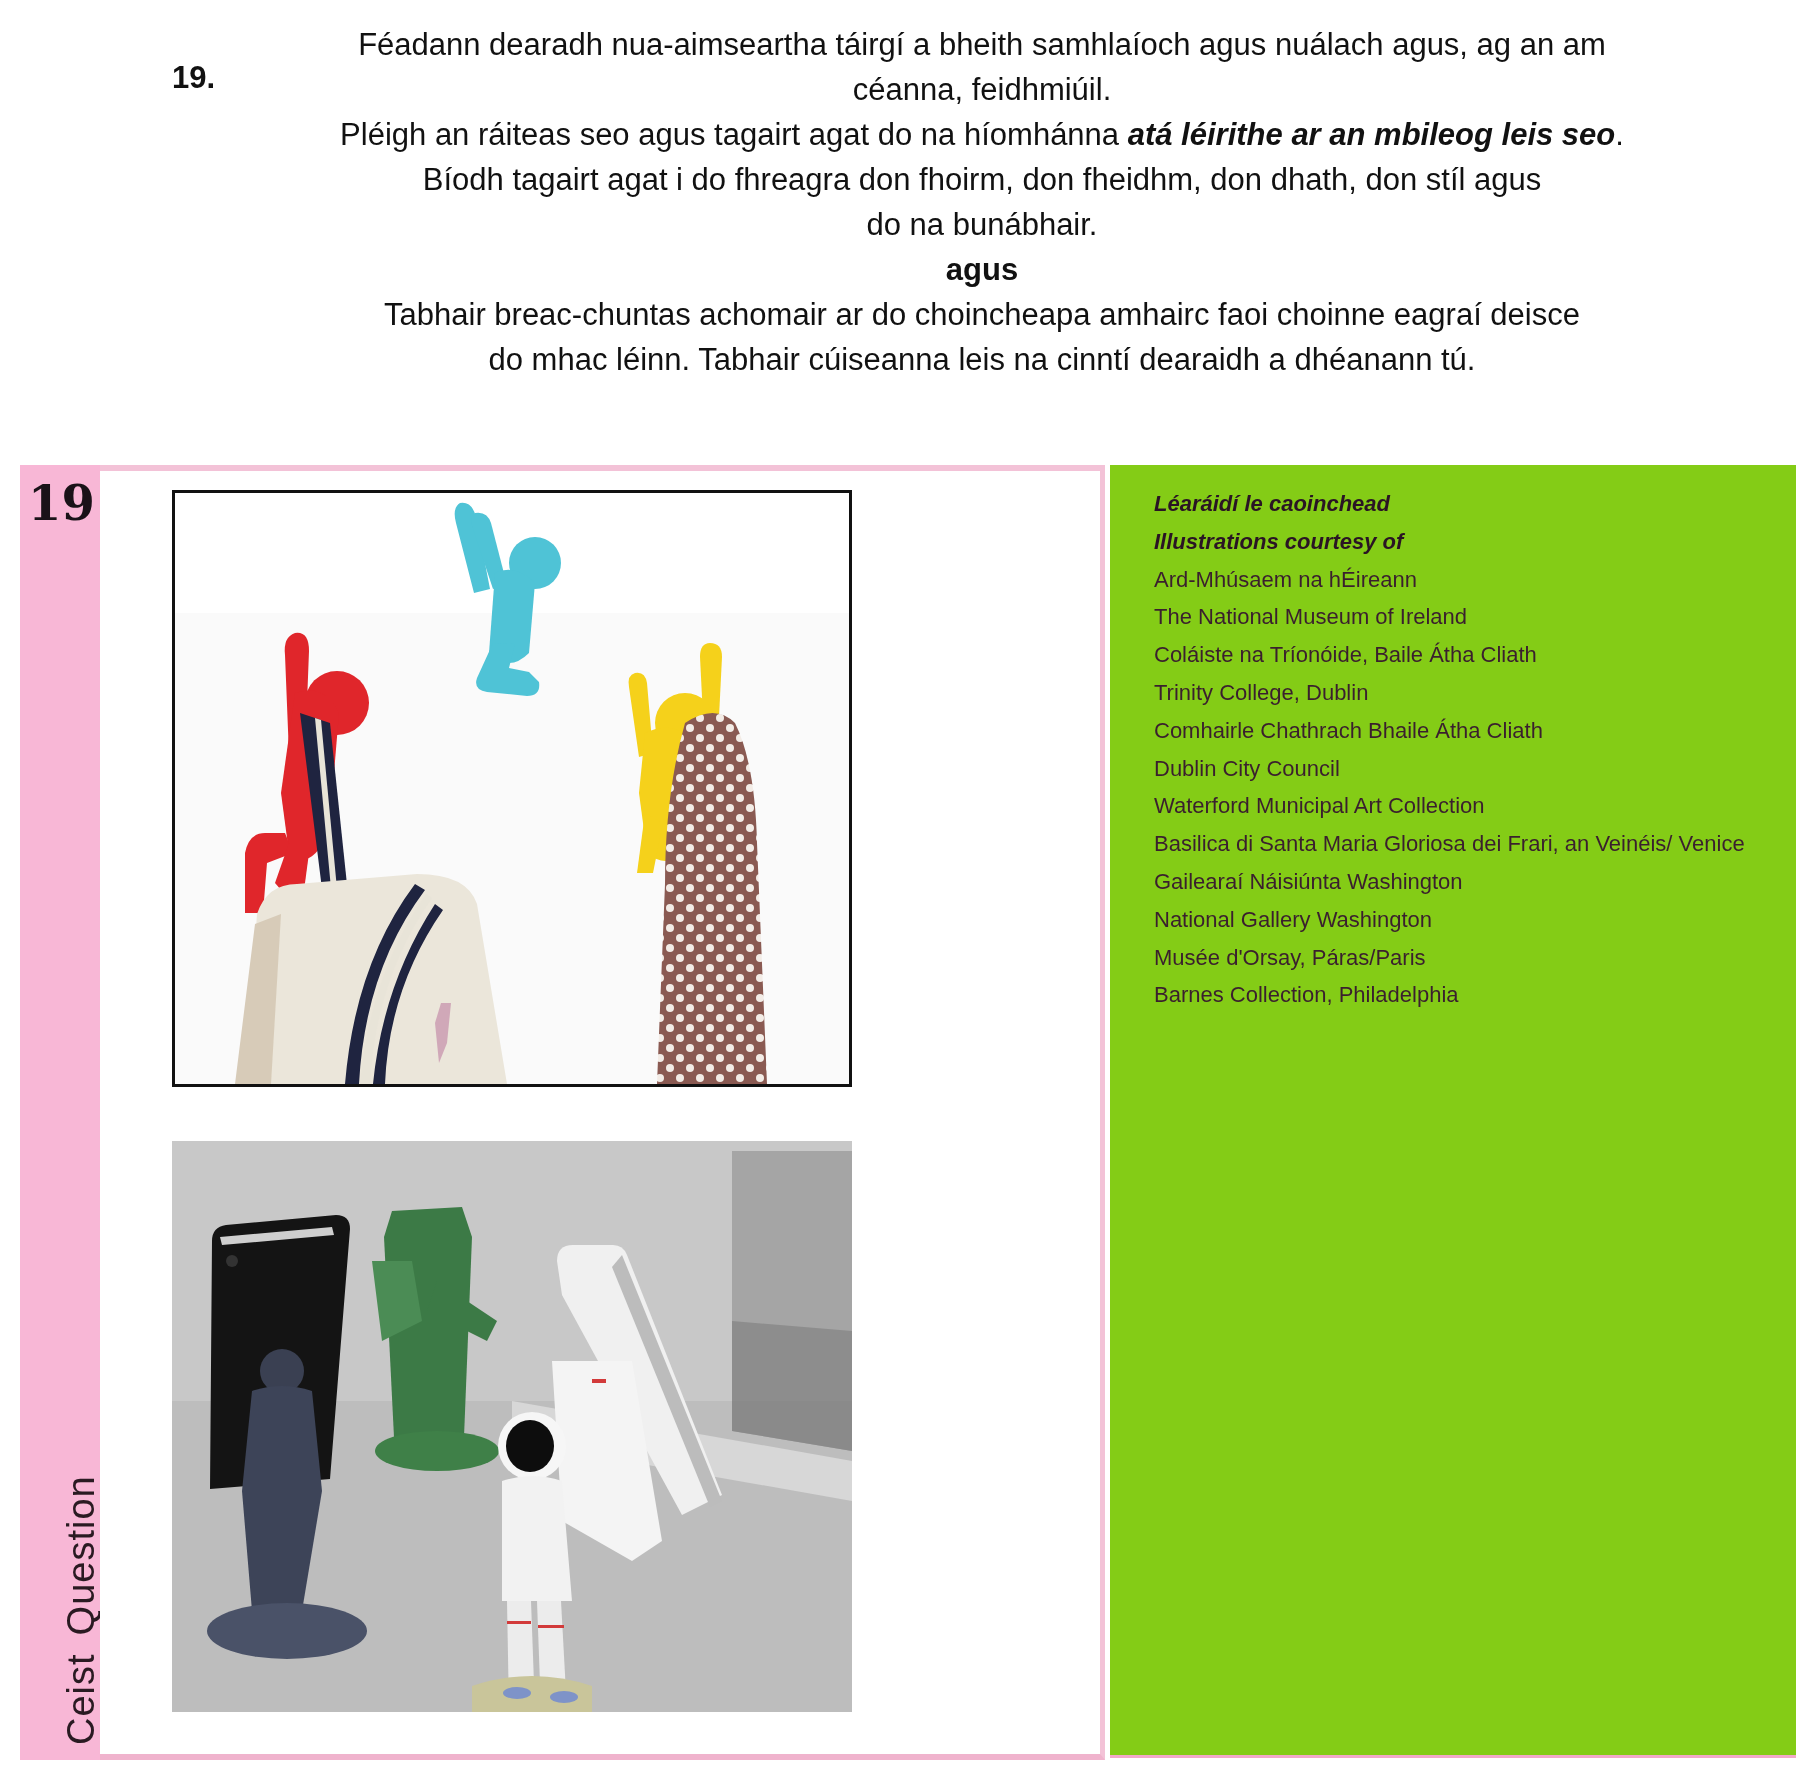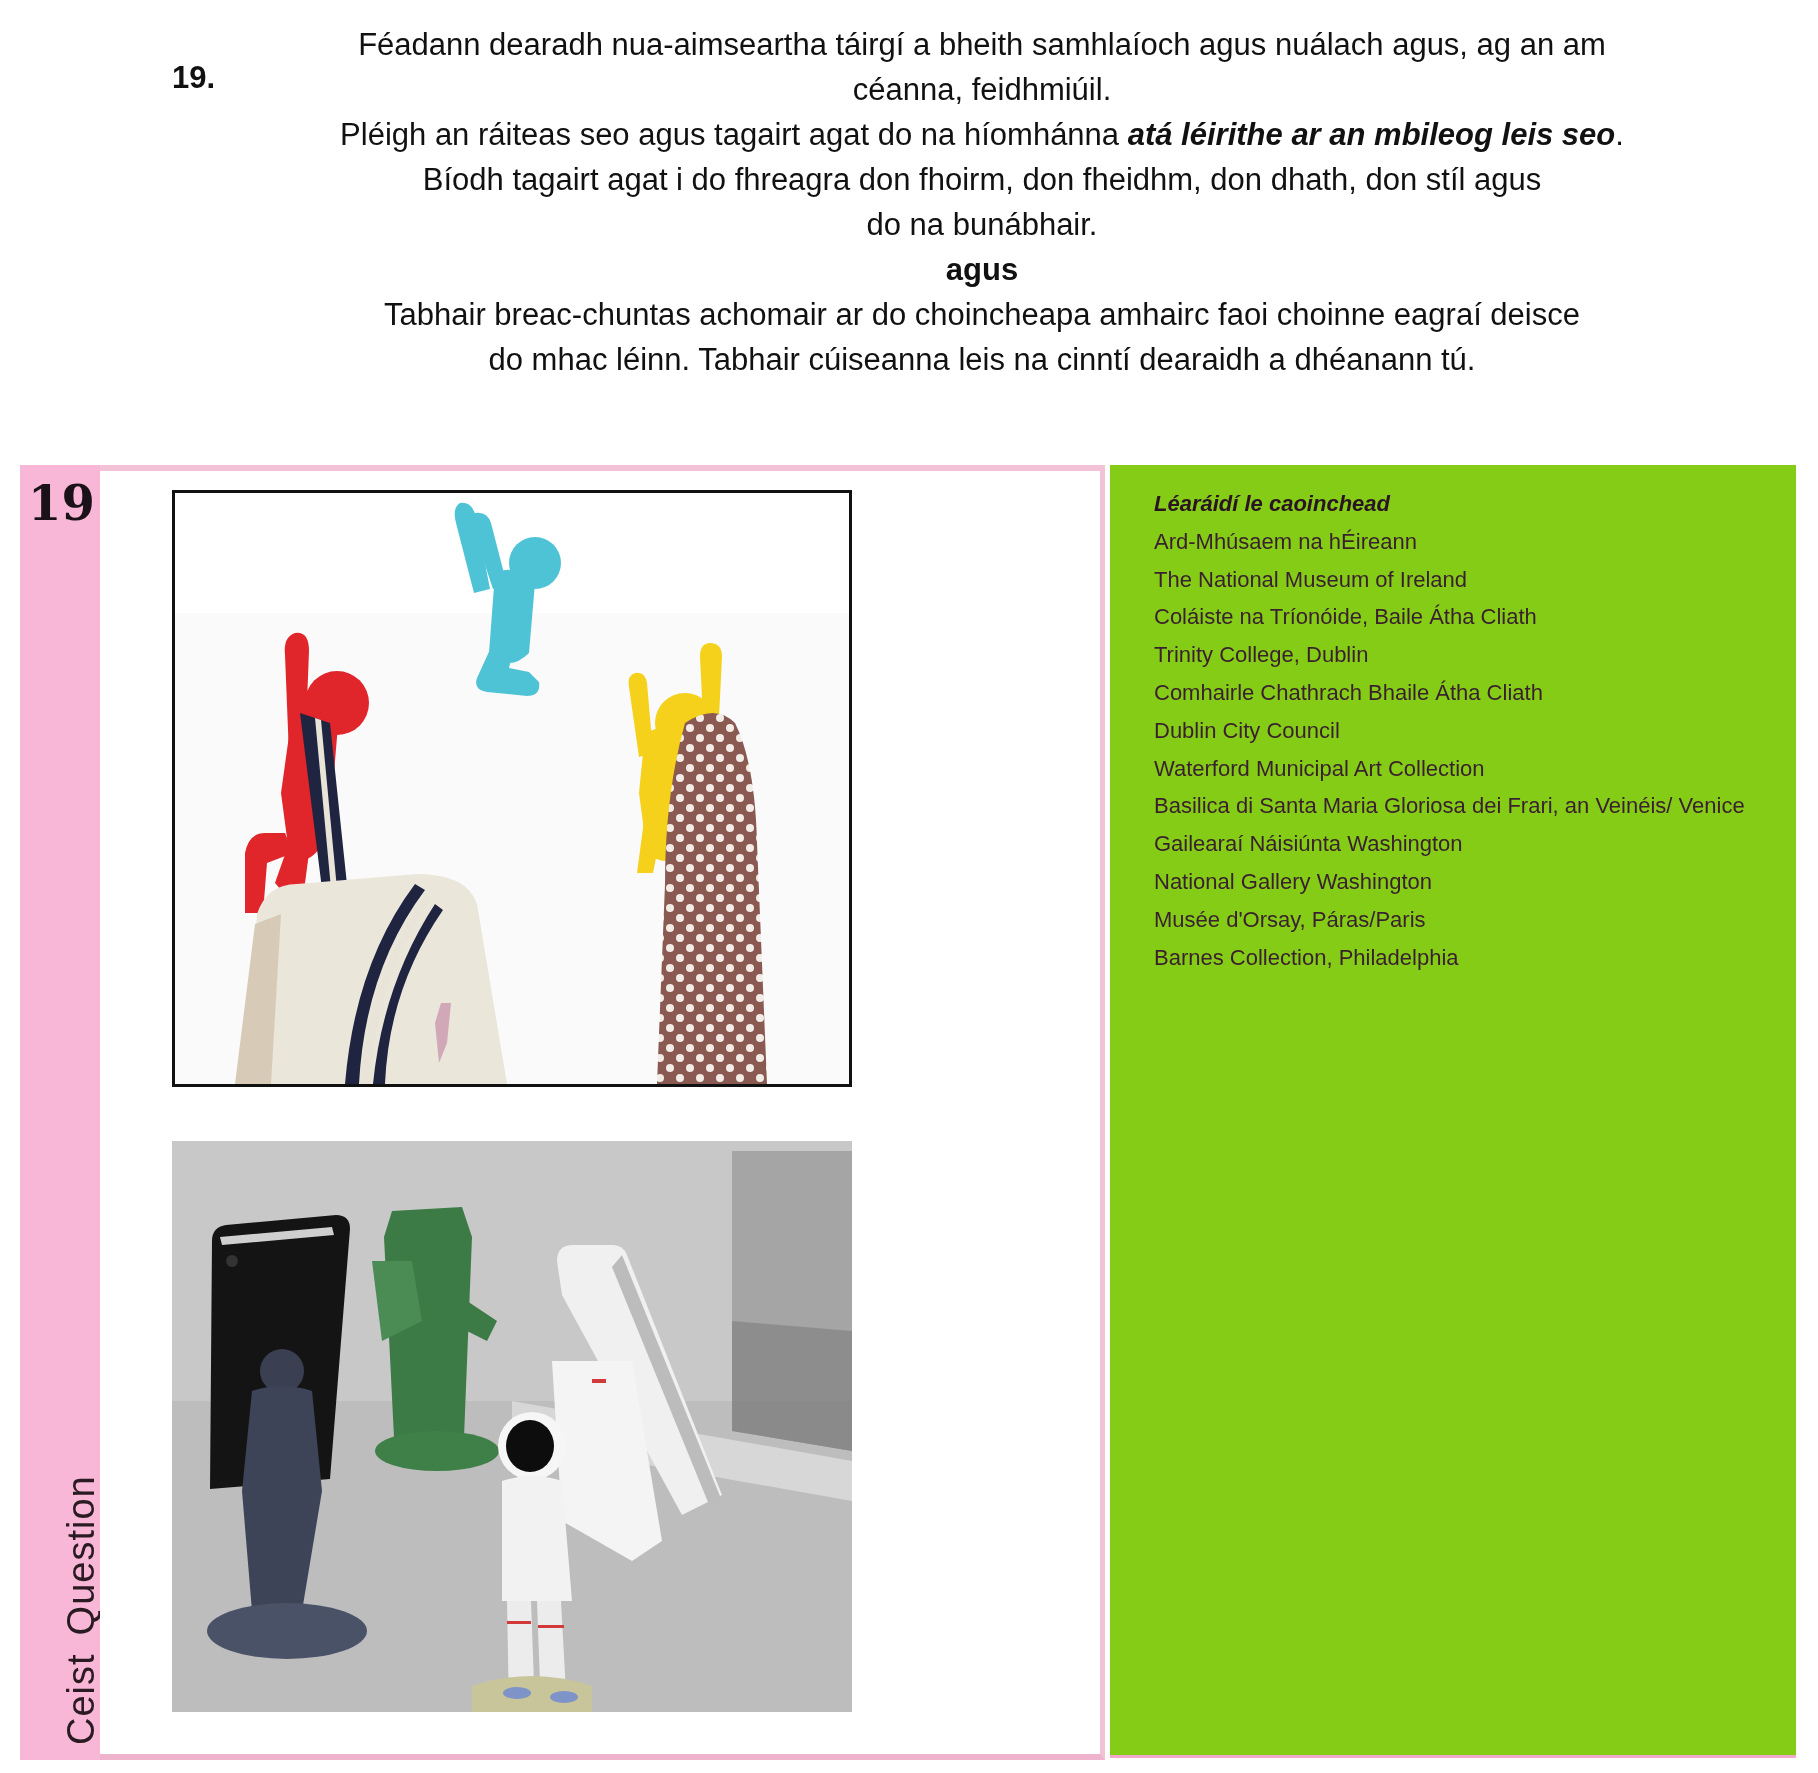--- a/index.html
+++ b/index.html
@@ -155,20 +155,21 @@
           <ellipse cx="345" cy="552" rx="14" ry="6" fill="#7e93c8"></ellipse>
           <ellipse cx="392" cy="556" rx="14" ry="6" fill="#7e93c8"></ellipse>
         </g>
       </svg>
     </div>
   </div>
 
   <div class="credits">
     <ul class="credits-list">
       <li class="heading">Léaráidí le caoinchead</li>
+      <li class="heading">Illustrations courtesy of</li>
       <li>Ard-Mhúsaem na hÉireann</li>
       <li>The National Museum of Ireland</li>
       <li>Coláiste na Tríonóide, Baile Átha Cliath</li>
       <li>Trinity College, Dublin</li>
       <li>Comhairle Chathrach Bhaile Átha Cliath</li>
       <li>Dublin City Council</li>
       <li>Waterford Municipal Art Collection</li>
       <li>Basilica di Santa Maria Gloriosa dei Frari, an Veinéis/ Venice</li>
       <li>Gailearaí Náisiúnta Washington</li>
       <li>National Gallery Washington</li>

